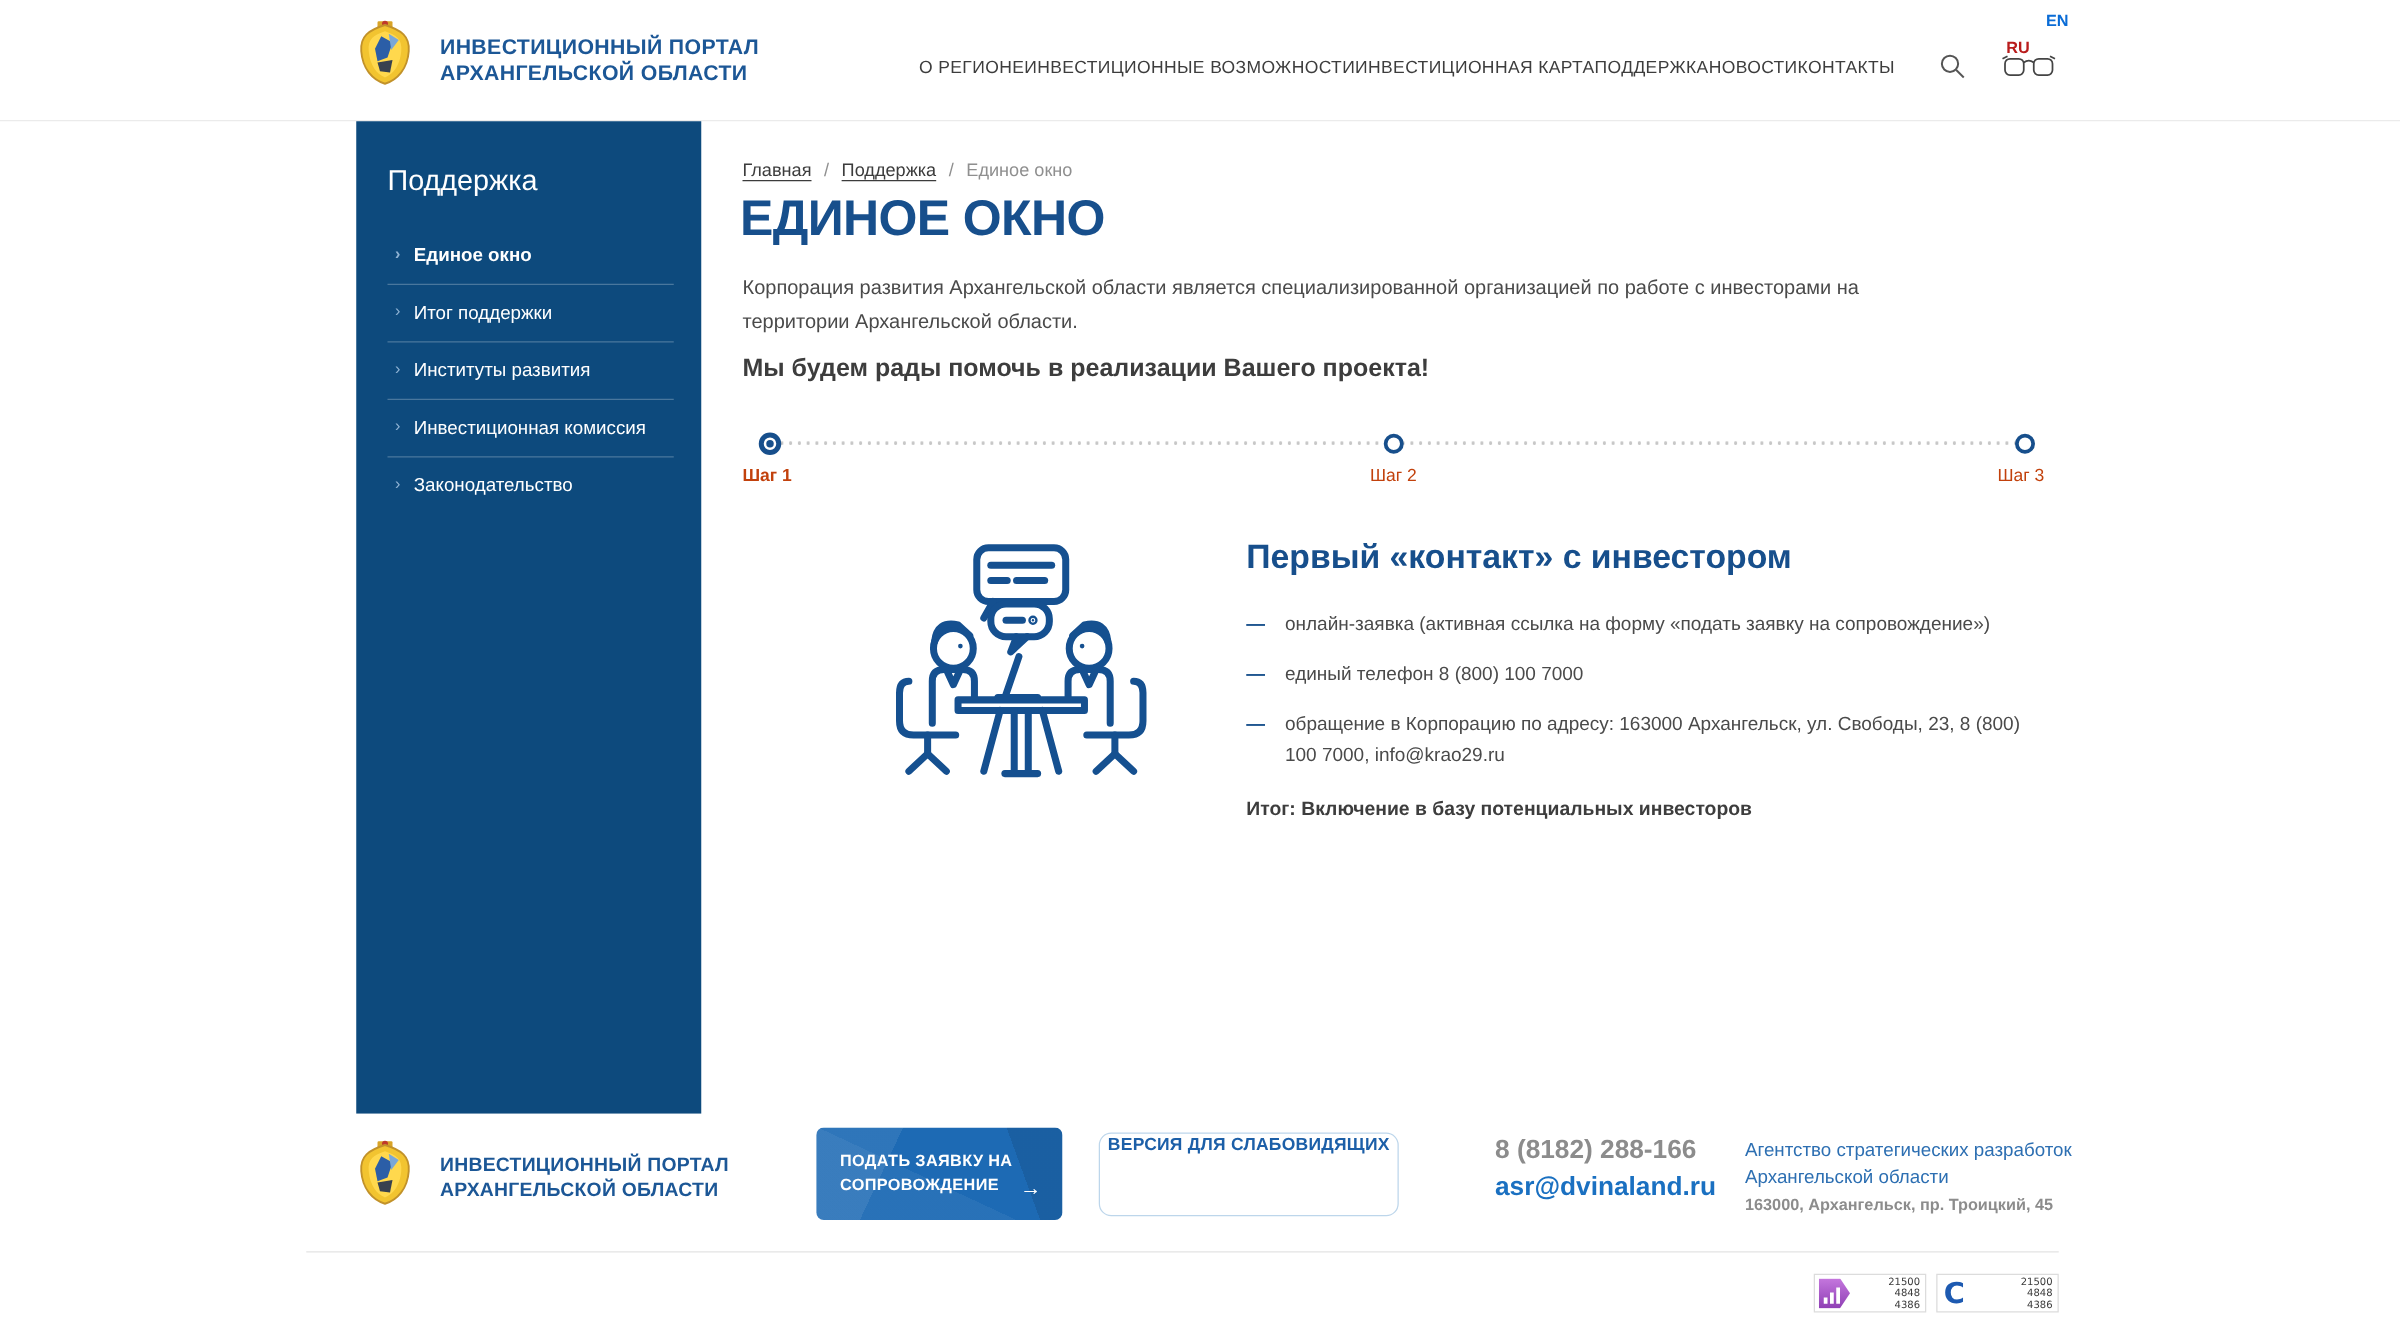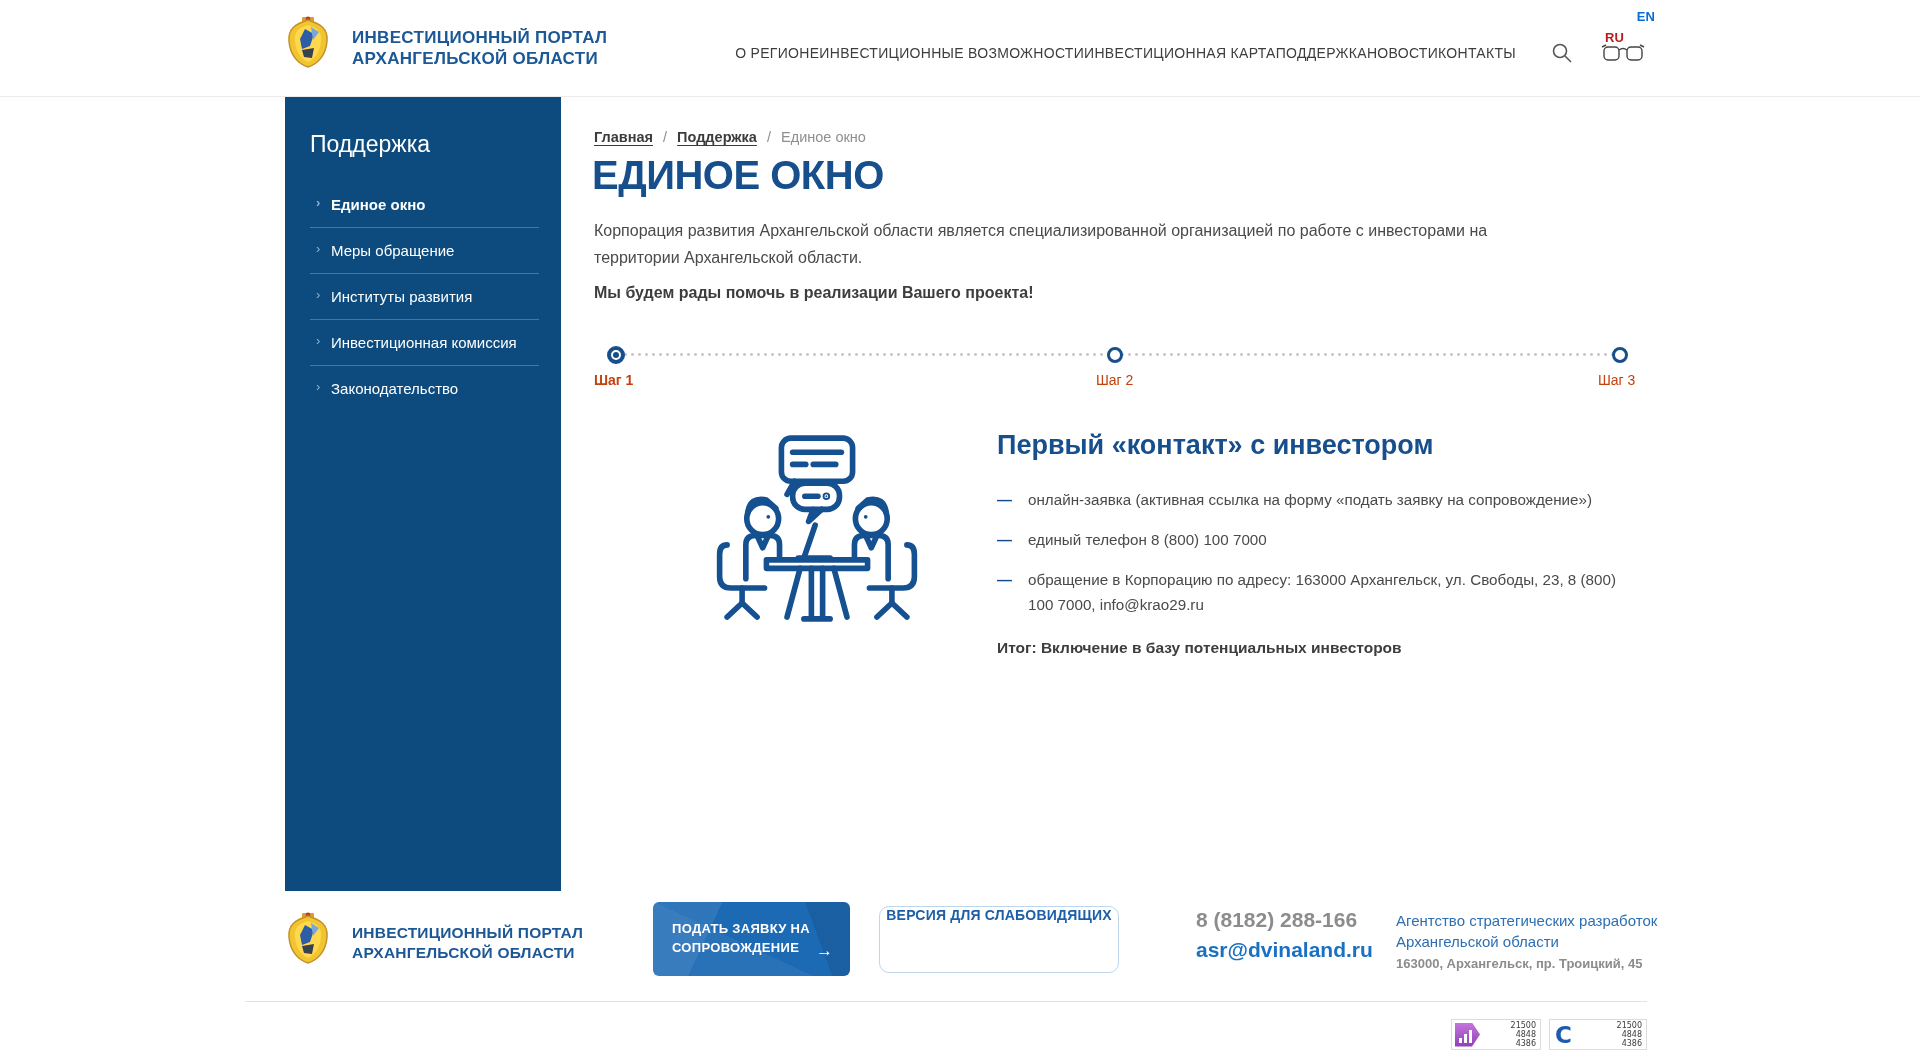--- a/index.html
+++ b/index.html
@@ -23,25 +23,25 @@
   .sidebar { position:absolute; left:285px; top:97px; width:276px; height:794px; background:#0d4a7d; }
   .sidebar-title { margin:34px 0 0 25px; font-size:23px; font-weight:400; color:#fff; }
   .side-menu { list-style:none; margin:24px 22px 0 25px; }
   .side-menu li { position:relative; padding:14px 0 14px 21px; font-size:15px; color:#fff; cursor:pointer; }
   .side-menu li + li { border-top:1px solid rgba(255,255,255,.25); }
   .side-menu li.active { font-weight:700; }
   .side-chev { position:absolute; left:6px; top:13px; font-size:13px; color:#8fb3d4; }
 
   
   .breadcrumb { position:absolute; left:594px; top:129px; font-size:14.5px; color:#8f8f8f; }
-  .breadcrumb a { color:#3c3c3c; text-decoration:underline; text-underline-offset:3px; cursor:pointer;font-weight:bold; }
+  .breadcrumb a { color:#3c3c3c; text-decoration:underline; text-underline-offset:3px; cursor:pointer; }
   .bc-sep { margin:0 6px; color:#8f8f8f; }
   .page-title { position:absolute; left:592px; top:153px; font-size:40px; font-weight:700; color:#174f8c; letter-spacing:-.5px; }
   .intro { position:absolute; left:594px; top:217px; width:952px; font-size:16px; line-height:27px; color:#4a4a4a; }
-  .intro-bold { position:absolute; left:594px; top:284px; font-size:16px; font-weight:700; color:#3d3d3d; }
+  .intro-bold { position:absolute; left:594px; top:284px; font-size:20px; font-weight:700; color:#3d3d3d; }
 
   
   .step-line { position:absolute; left:622px; top:353px; width:1000px; height:3px;
       background-image:radial-gradient(circle, #c7c7c7 1.2px, transparent 1.6px);
       background-size:7px 3px; background-repeat:repeat-x; }
   .dot-bullseye { position:absolute; left:607px; top:346px; width:18px; height:18px; border:4px solid #174f8c; border-radius:50%; background:#fff; display:flex; align-items:center; justify-content:center; }
   .dot-bullseye::after { content:""; width:6px; height:6px; border-radius:50%; background:#174f8c; }
   .dot-ring { position:absolute; top:347px; width:16px; height:16px; border:3px solid #174f8c; border-radius:50%; background:#fff; }
   .dot-2 { left:1107px; } .dot-3 { left:1612px; }
   .step-label { position:absolute; top:372px; font-size:14px; color:#c2410c; }
@@ -137,21 +137,21 @@
 
   <aside class="sidebar">
     <div class="sidebar-title">Поддержка</div>
     <ul class="side-menu">
       <li class="active">
         <span class="side-chev">›</span>
         <span>Единое окно</span>
       </li>
       <li>
         <span class="side-chev">›</span>
-        <span>Меры обращение</span>
+        <span>Итог поддержки</span>
       </li>
       <li>
         <span class="side-chev">›</span>
         <span>Институты развития</span>
       </li>
       <li>
         <span class="side-chev">›</span>
         <span>Инвестиционная комиссия</span>
       </li>
       <li>

